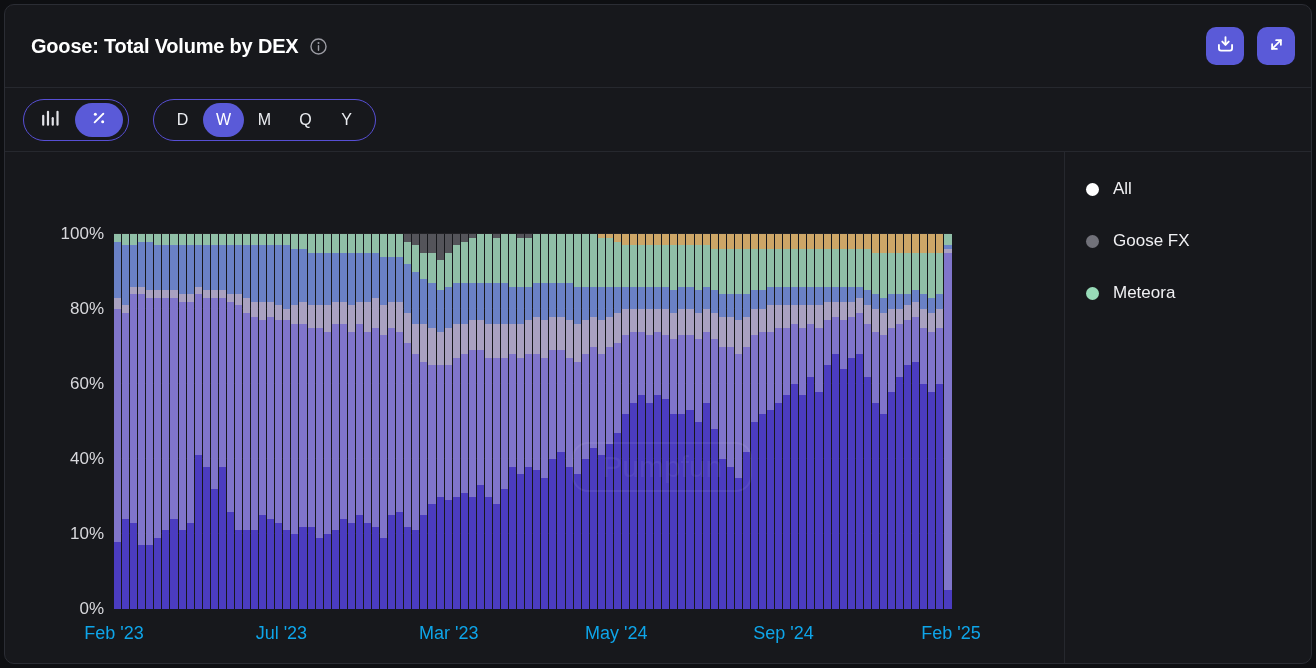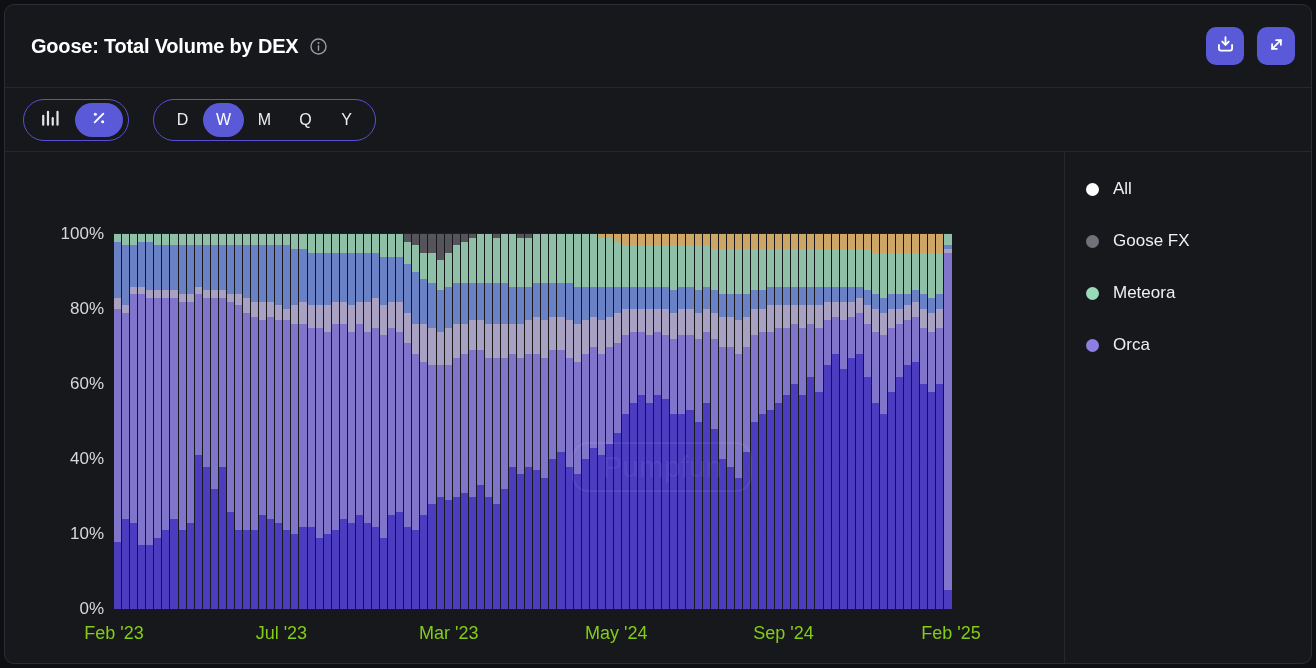--- a/index.html
+++ b/index.html
@@ -31,21 +31,21 @@
   .legend { position:absolute; top:0; right:0; bottom:0; width:247px; border-left:1px solid #26282e; padding:11px 0 0 21px; }
   .legend-item { display:flex; align-items:center; gap:14px; height:52px; cursor:pointer; }
   .legend-dot { width:13px; height:13px; border-radius:50%; flex:0 0 auto; }
   .legend-label { color:#f0f0f3; font-size:17px; }
 
   .chart-area { position:absolute; left:0; top:0; bottom:0; right:247px; }
   .plot { position:absolute; left:109px; top:82px; width:837px; height:375px; }
 
   .gridline { position:absolute; left:0; right:0; height:1px; background:rgba(255,255,255,0.045); pointer-events:none; }
   .y-label { position:absolute; right:calc(100% + 10px); transform:translateY(50%); color:#d8d8dc; font-size:17px; white-space:nowrap; }
-  .x-label { position:absolute; top:calc(100% + 14px); transform:translateX(-50%); color:#84cc16; font-size:18px; white-space:nowrap; }
+  .x-label { position:absolute; top:calc(100% + 14px); transform:translateX(-50%); color:#0ea5e9; font-size:18px; white-space:nowrap; }
 
   .bars { position:absolute; inset:0; display:flex; align-items:flex-end; gap:1px; }
   .bar { flex:1 1 0; height:100%; display:flex; flex-direction:column-reverse; }
   .bar .seg-block { width:100%; }
 
   .watermark { position:absolute; left:65.5%; top:62%; transform:translate(-50%,-50%); display:flex; align-items:center; gap:18px; pointer-events:none; white-space:nowrap; }
   .wm-brand { font-size:54px; font-weight:bold; color:rgba(255,255,255,0.055); letter-spacing:-1px; }
   .wm-badge { font-size:30px; font-weight:500; color:rgba(255,255,255,0.06); border:2px solid rgba(255,255,255,0.07); border-radius:16px; padding:6px 28px; }
 </style>
 </head>
@@ -935,20 +935,16 @@
           <span class="legend-label">All</span>
         </div>
         <div class="legend-item">
           <span class="legend-dot" style="background: rgb(113, 113, 121);"></span>
           <span class="legend-label">Goose FX</span>
         </div>
         <div class="legend-item">
           <span class="legend-dot" style="background: rgb(152, 219, 184);"></span>
           <span class="legend-label">Meteora</span>
         </div>
-        <div class="legend-item">
-          <span class="legend-dot" style="background: rgb(141, 126, 227);"></span>
-          <span class="legend-label">Orca</span>
-        </div>
       </div>
   </div>
 
 </div>
 
 </body></html>

